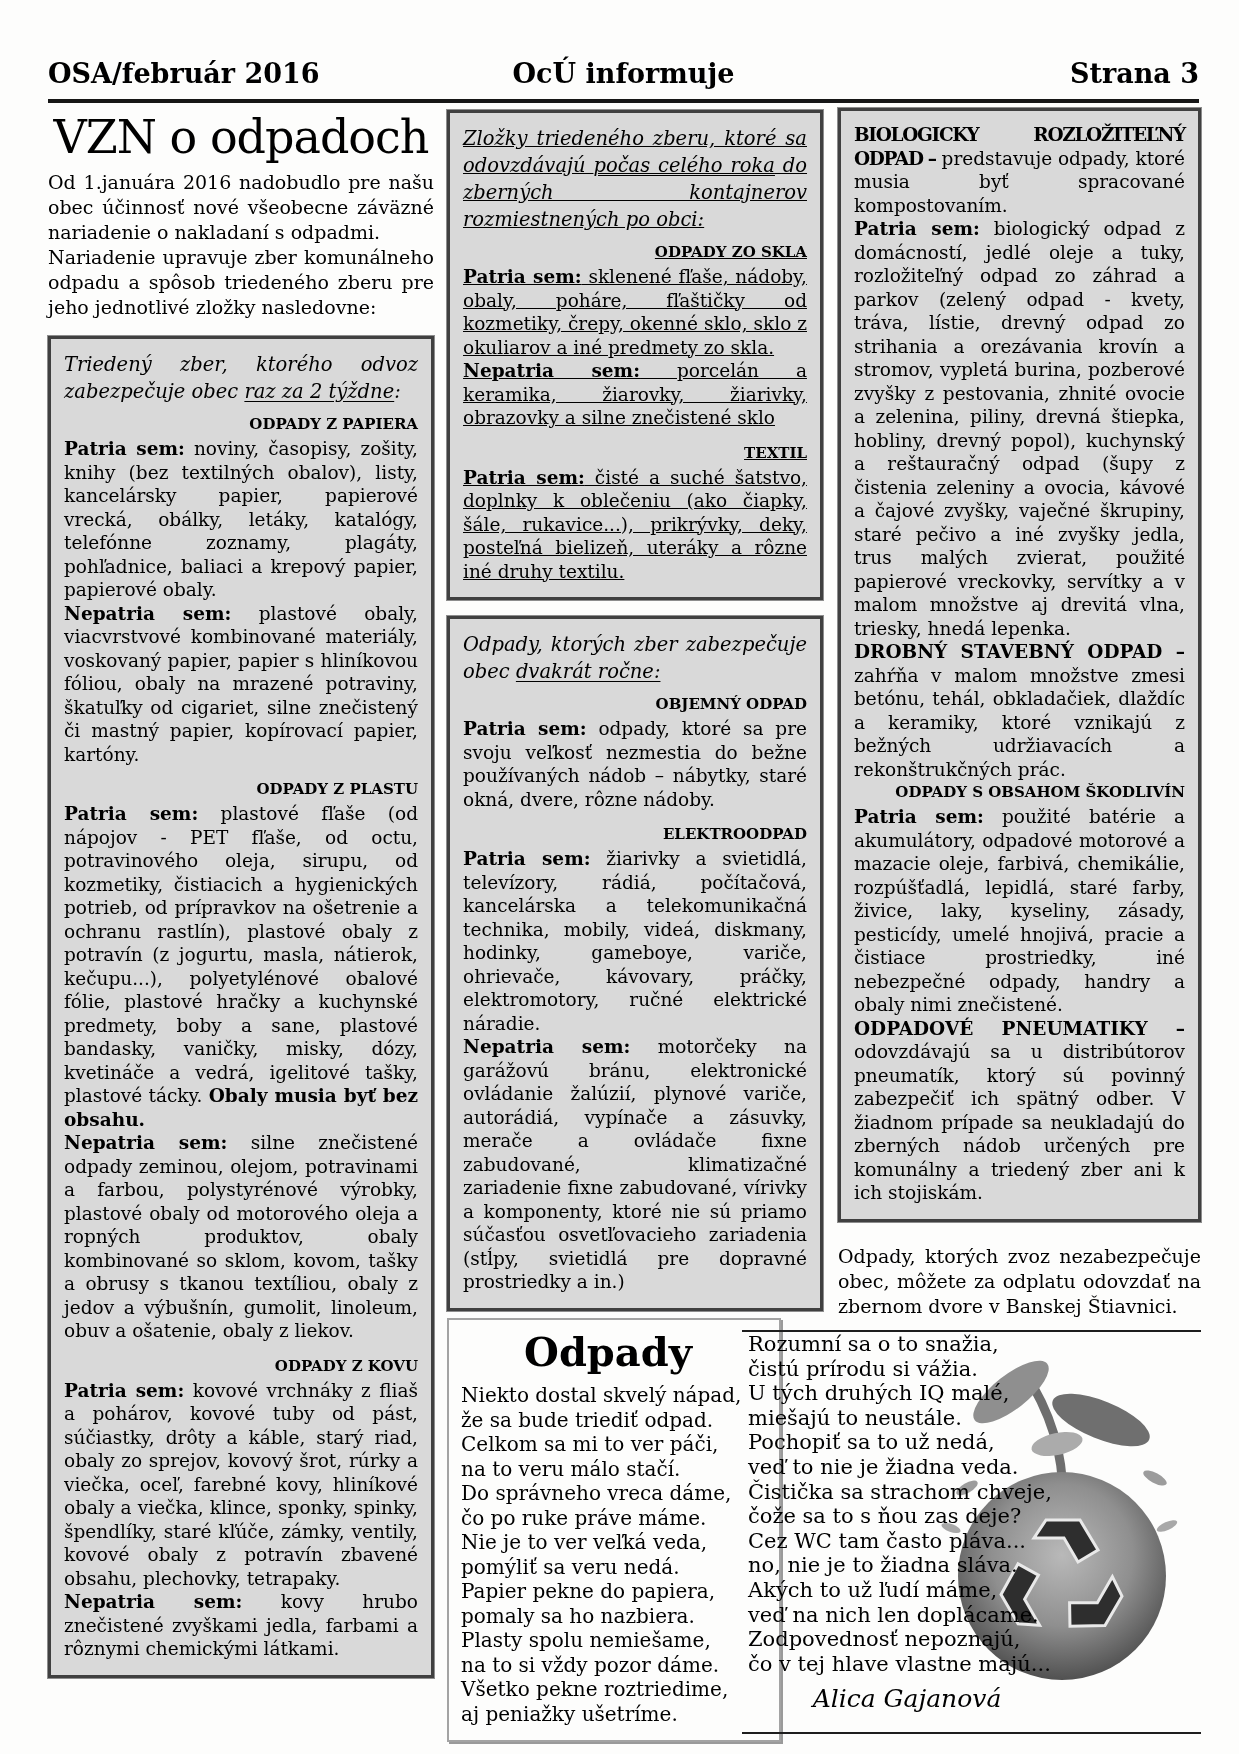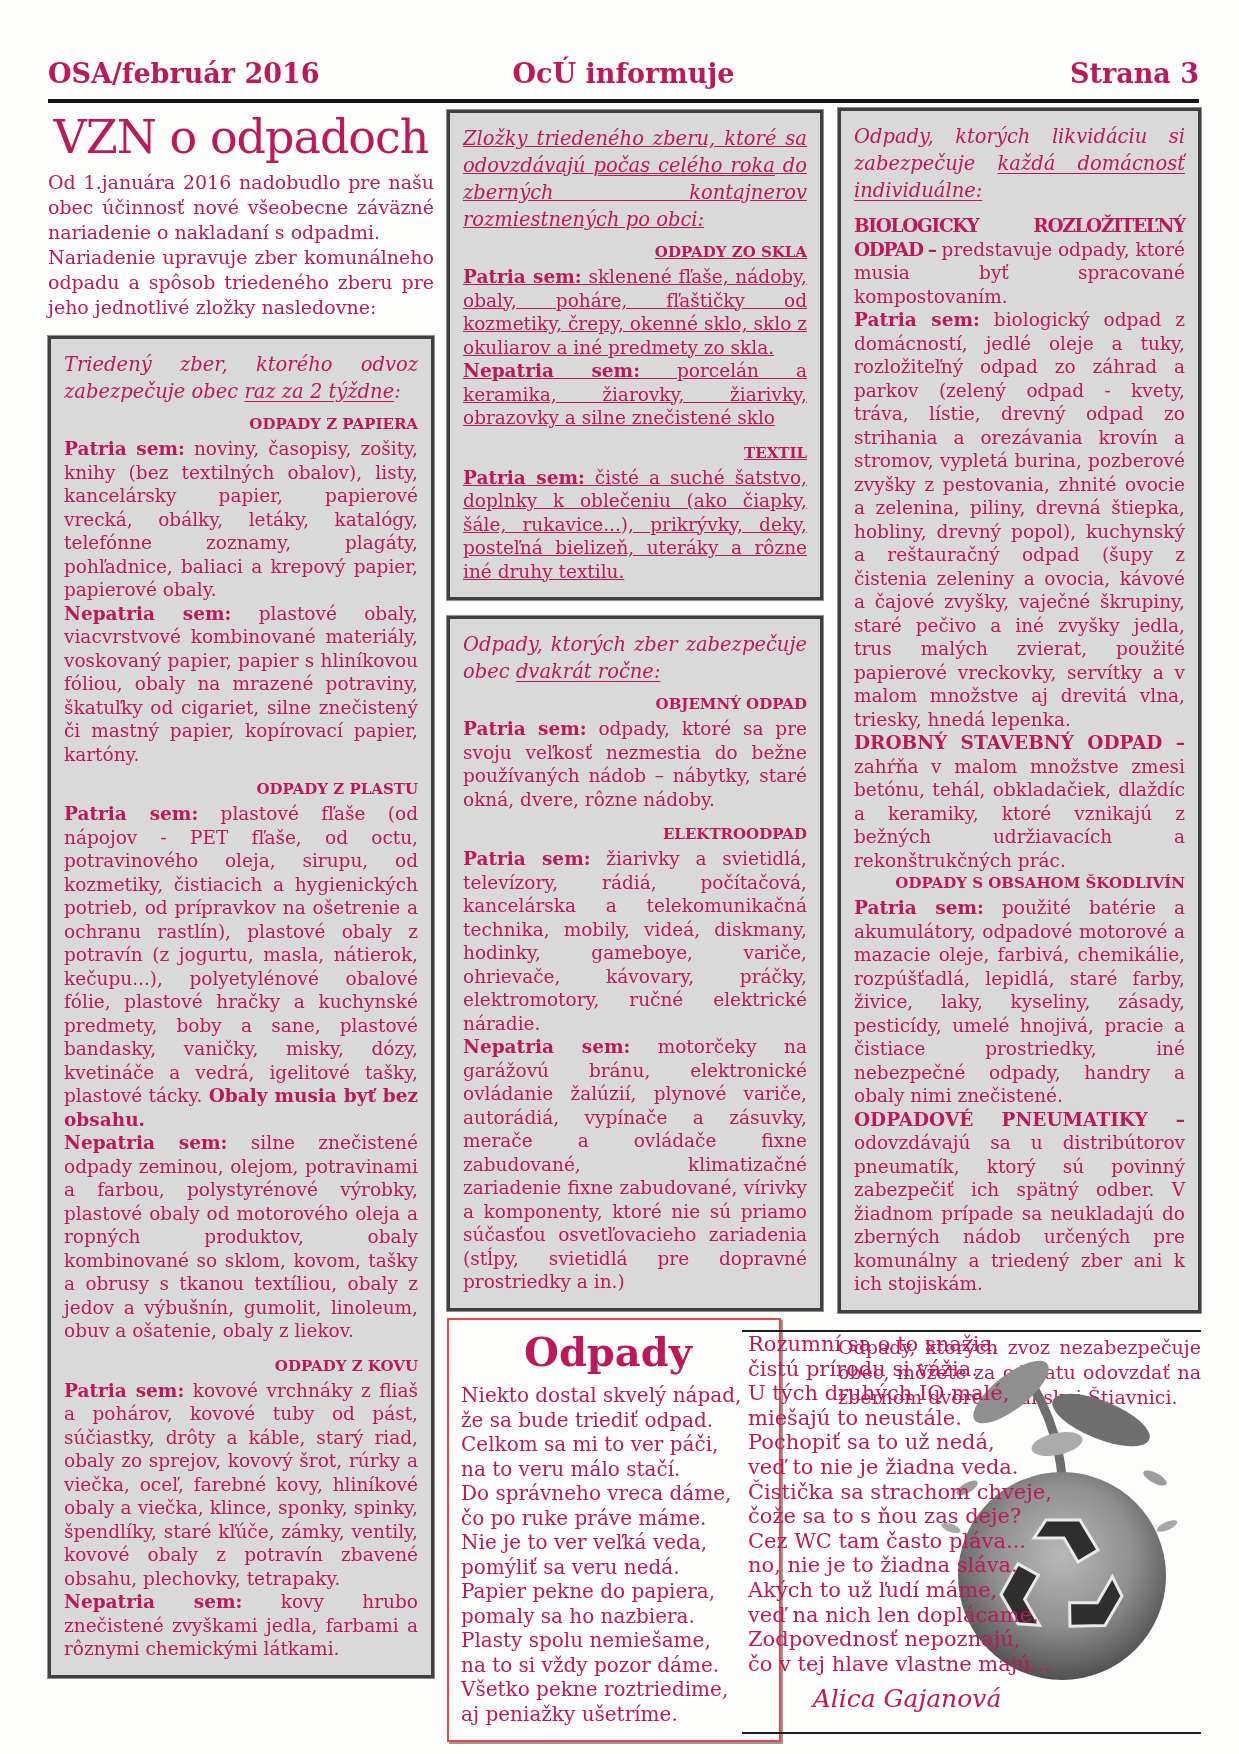--- a/index.html
+++ b/index.html
@@ -1,18 +1,18 @@
 <!DOCTYPE html>
 <html lang="sk"><head>
 <meta charset="utf-8">
 <style>
   html,body{margin:0;padding:0;background:#888;}
   .page{
     position:relative;width:1239px;height:1754px;margin:0 auto;
-    background:#fdfdfc;color:#be185d;overflow:hidden;
+    background:#fdfdfc;color:#000000;overflow:hidden;
     font-family:"DejaVu Serif","Liberation Serif",serif;
   }
   
   .hdr{
     position:absolute;left:48px;right:40px;top:58px;
     display:grid;grid-template-columns:1fr auto 1fr;align-items:baseline;
     font-weight:bold;font-size:27px;
     border-bottom:4px solid #161616;padding-bottom:10px;
   }
   .hdr .hc{text-align:center;}
@@ -36,21 +36,21 @@
     font-style:italic;font-size:19.5px;line-height:27px;margin:0 0 10px 0;text-align:justify;
   }
   .u{text-decoration:underline;text-underline-offset:3px;}
   .sec{font-size:15px;font-weight:bold;margin:14px 0 4px 0;text-align:right;}
   .sec.first{margin-top:4px;}
   .cond{letter-spacing:-1.3px;}
   b{font-weight:bold;}
   
   .poembox{
     position:absolute;left:447px;top:1318px;width:294px;
-    background:#fdfdfc;border:2px solid #ef4444;box-shadow:2px 2px 0 #9a9a9a;
+    background:#fdfdfc;border:2px solid #a3a3a3;box-shadow:2px 2px 0 #9a9a9a;
     padding:8px 24px 14px 12px;
   }
   .poembox h2{margin:0 0 8px 0;text-align:center;font-size:40px;font-weight:bold;}
   .pline{font-size:20px;line-height:24.5px;white-space:nowrap;}
   
   .poemright{
     position:absolute;left:742px;top:1330px;width:459px;height:404px;
     border-top:2px solid #1d1d1d;border-bottom:2px solid #1d1d1d;
     padding-top:0;box-sizing:border-box;
   }
@@ -115,21 +115,20 @@
       <p class="body just"><b>Patria sem:</b><span> odpady, ktoré sa pre svoju veľkosť nezmestia do bežne používaných nádob – nábytky, staré okná, dvere, rôzne nádoby.</span></p>
 
       <h3 class="sec">ELEKTROODPAD</h3>
       <p class="body just"><b>Patria sem:</b><span> žiarivky a svietidlá, televízory, rádiá, počítačová, kancelárska a telekomunikačná technika, mobily, videá, diskmany, hodinky, gameboye, variče, ohrievače, kávovary, práčky, elektromotory, ručné elektrické náradie.</span></p>
       <p class="body just"><b>Nepatria sem:</b><span> motorčeky na garážovú bránu, elektronické ovládanie žalúzií, plynové variče, autorádiá, vypínače a zásuvky, merače a ovládače fixne zabudované, klimatizačné zariadenie fixne zabudované, vírivky a komponenty, ktoré nie sú priamo súčasťou osvetľovacieho zariadenia (stĺpy, svietidlá pre dopravné prostriedky a in.)</span></p>
     </div>
   </section>
 
   <section class="colR">
     <div class="graybox" style="margin-top:4px;">
-      <p class="lead"><span>Odpady, ktorých likvidáciu si zabezpečuje </span><span class="u">každá domácnosť individuálne:</span></p>
 
       <p class="body just"><b class="cond">BIOLOGICKY ROZLOŽITEĽNÝ ODPAD –</b><span> predstavuje odpady, ktoré musia byť spracované kompostovaním.</span></p>
       <p class="body just"><b>Patria sem:</b><span> biologický odpad z domácností, jedlé oleje a tuky, rozložiteľný odpad zo záhrad a parkov (zelený odpad - kvety, tráva, lístie, drevný odpad zo strihania a orezávania krovín a stromov, vypletá burina, pozberové zvyšky z pestovania, zhnité ovocie a zelenina, piliny, drevná štiepka, hobliny, drevný popol), kuchynský a reštauračný odpad (šupy z čistenia zeleniny a ovocia, kávové a čajové zvyšky, vaječné škrupiny, staré pečivo a iné zvyšky jedla, trus malých zvierat, použité papierové vreckovky, servítky a v malom množstve aj drevitá vlna, triesky, hnedá lepenka.</span></p>
 
       <p class="body just"><b>DROBNÝ STAVEBNÝ ODPAD –</b><span> zahŕňa v malom množstve zmesi betónu, tehál, obkladačiek, dlaždíc a keramiky, ktoré vznikajú z bežných udržiavacích a rekonštrukčných prác.</span></p>
 
       <h3 class="sec" style="margin-top:2px;">ODPADY S OBSAHOM ŠKODLIVÍN</h3>
       <p class="body just"><b>Patria sem:</b><span> použité batérie a akumulátory, odpadové motorové a mazacie oleje, farbivá, chemikálie, rozpúšťadlá, lepidlá, staré farby, živice, laky, kyseliny, zásady, pesticídy, umelé hnojivá, pracie a čistiace prostriedky, iné nebezpečné odpady, handry a obaly nimi znečistené.</span></p>
 
       <p class="body just"><b>ODPADOVÉ PNEUMATIKY –</b><span> odovzdávajú sa u distribútorov pneumatík, ktorý sú povinný zabezpečiť ich spätný odber. V žiadnom prípade sa neukladajú do zberných nádob určených pre komunálny a triedený zber ani k ich stojiskám.</span></p>

